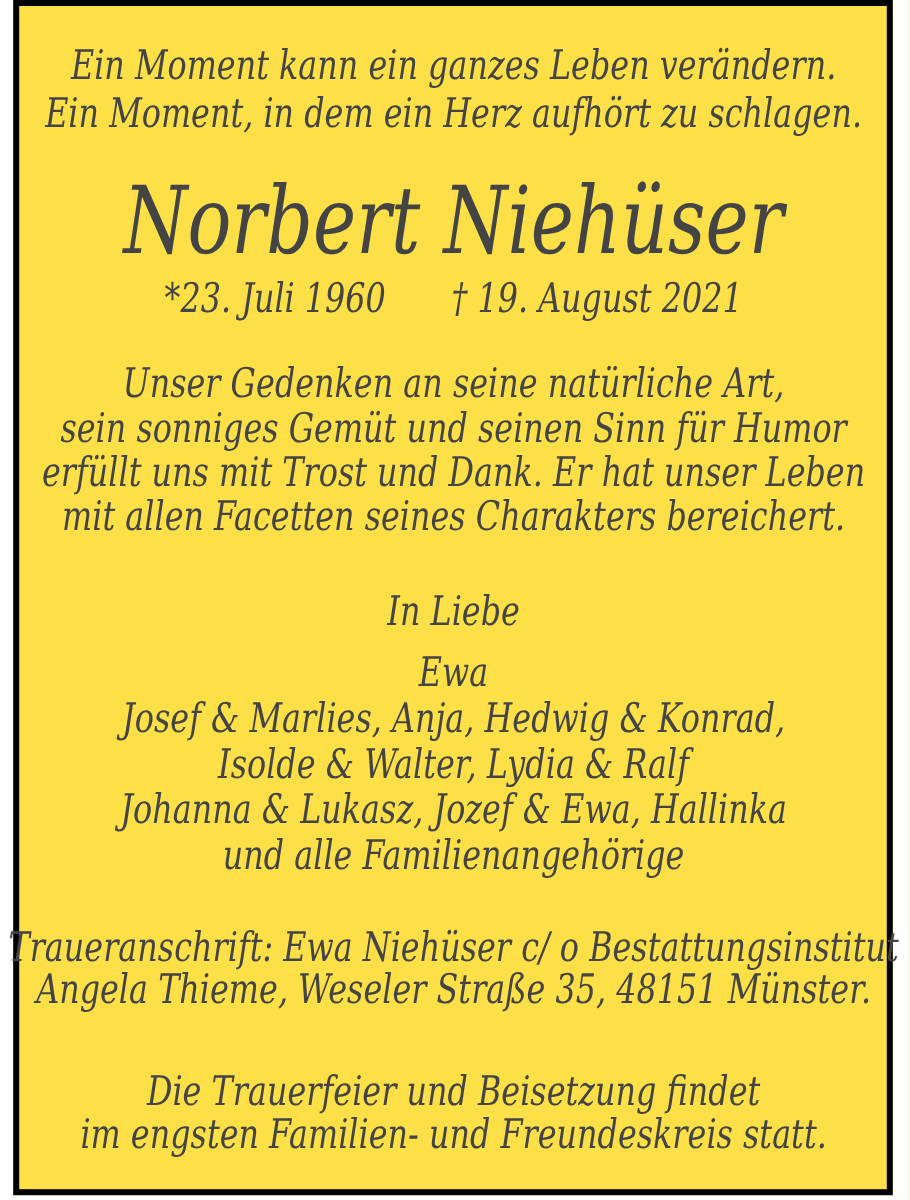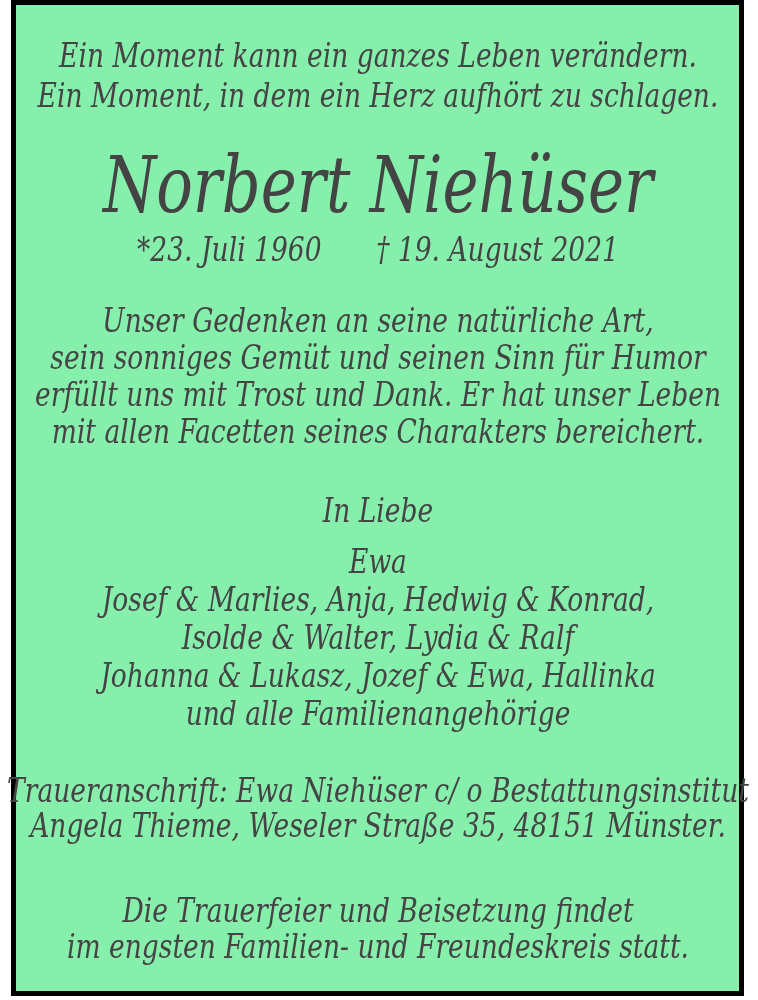--- a/index.html
+++ b/index.html
@@ -17,21 +17,21 @@
     color: #444444;
   }
   .frame {
     position: absolute;
     left: 11px;
     top: 0;
     width: 733px;
     height: 996px;
     border: 5px solid #000000;
     box-sizing: border-box;
-    background: #86efac;
+    background: #fde047;
   }
   
   .content {
     position: absolute;
     left: 50%;
     top: 0;
     width: 1100px;
     transform: translateX(-50%) scaleX(0.78);
     transform-origin: 50% 0;
     text-align: center;

